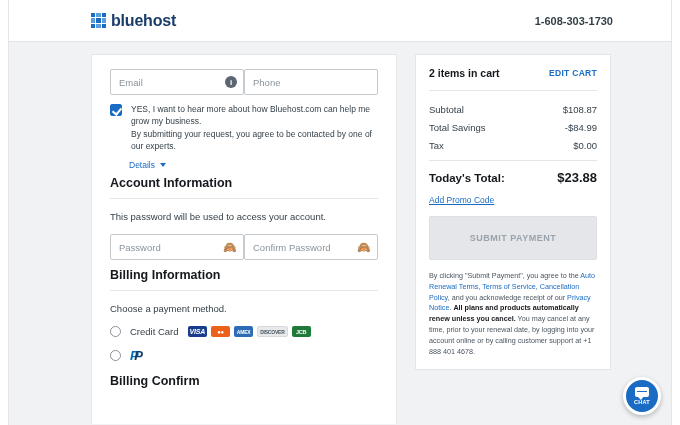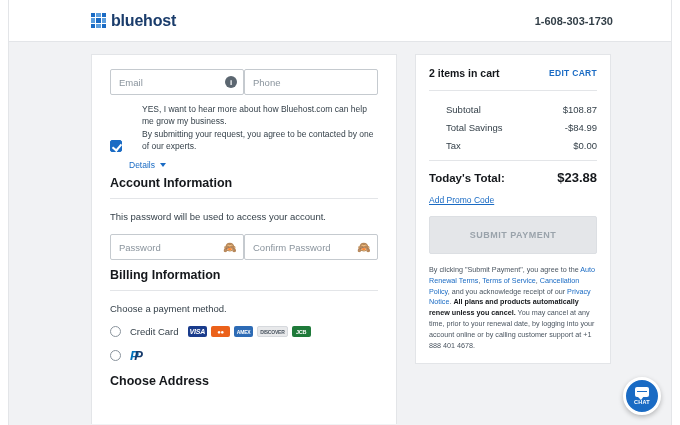--- a/index.html
+++ b/index.html
@@ -93,21 +93,21 @@
   .field input::placeholder { color: #8a949d; }
   .info-icon {
     width: 12px; height: 12px; border-radius: 50%;
     background: #5b6670; color: #fff;
     font-size: 8px; font-weight: bold;
     display: flex; align-items: center; justify-content: center;
     flex: 0 0 12px;
   }
   .eye-icon { color: #4a5560; font-size: 11px; line-height: 1; flex: 0 0 auto; }
 
-  .checkrow { display: flex; gap: 20px; align-items: flex-end; margin-bottom: 2px; }
+  .checkrow { display: flex; gap: 9px; align-items: flex-start; margin-bottom: 2px; }
   .cbx {
     width: 12px; height: 12px; flex: 0 0 12px;
     background: #1a6bc4; border: 1px solid #1a6bc4;
     border-radius: 2px; position: relative;
     margin-top: 1px;
   }
   .cbx::after {
     content: "";
     position: absolute; left: 3px; top: 1px;
     width: 4px; height: 7px;
@@ -164,38 +164,38 @@
   .cart-head {
     display: flex; justify-content: space-between; align-items: center;
     padding: 12px 13px 11px 13px;
   }
   .cart-title { font-size: 10.5px; font-weight: bold; color: #15181c; }
   .cart-edit {
     font-size: 8.5px; font-weight: bold; color: #1a6bc4;
     letter-spacing: 0.3px; cursor: pointer;
   }
   .cart-sep { height: 1px; background: #e3e5e8; margin: 0 13px; }
-  .cart-lines { padding: 9px 13px 6px 30px; }
+  .cart-lines { padding: 9px 13px 6px 13px; }
   .cart-line {
     display: flex; justify-content: space-between;
     font-size: 9.5px; color: #333f48; padding: 3.5px 0;
   }
   .cart-total {
     display: flex; justify-content: space-between; align-items: baseline;
     padding: 9px 13px 4px 13px;
   }
   .cart-total-label { font-size: 11.5px; font-weight: bold; color: #15181c; }
   .cart-total-value { font-size: 13px; font-weight: bold; color: #15181c; }
   .promo {
     font-size: 8.5px; color: #1a6bc4; padding: 2px 13px 11px 13px;
     text-decoration: underline; cursor: pointer; display: inline-block;
   }
   .submit-btn {
     margin: 0 13px 11px 13px;
-    height: 38px;
+    height: 44px;
     background: #e4e6e9;
     border: 1px solid #dcdfe3;
     border-radius: 2px;
     color: #9aa3ab;
     font-size: 9px; font-weight: bold; letter-spacing: 0.5px;
     display: flex; align-items: center; justify-content: center;
     cursor: default;
   }
   .legal {
     padding: 0 13px 12px 13px;
@@ -317,21 +317,21 @@
       </div>
 
       <div class="radio-row">
         <span class="radio"></span>
         <span class="paypal-logo">
           <span class="pp-p">P</span>
             <span class="pp-p2">P</span>
         </span>
       </div>
 
-      <div class="section-title">Choose Address</div>
+      <div class="section-title">Billing Confirm</div>
       
 
       
     </div>
 
     <div class="right-col">
       <div class="cart-head">
         <span class="cart-title">2 items in cart</span>
         <span class="cart-edit">EDIT CART</span>
       </div>

